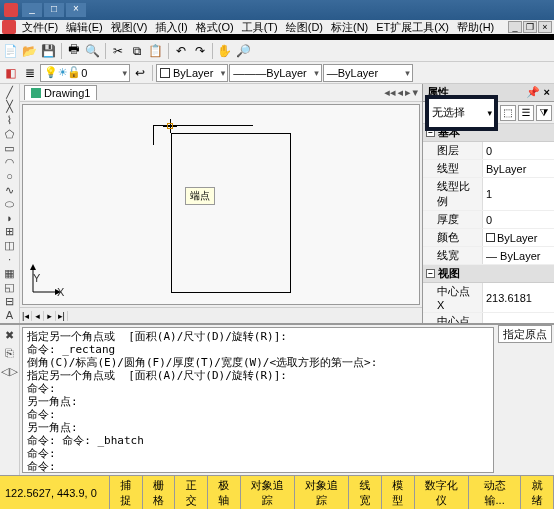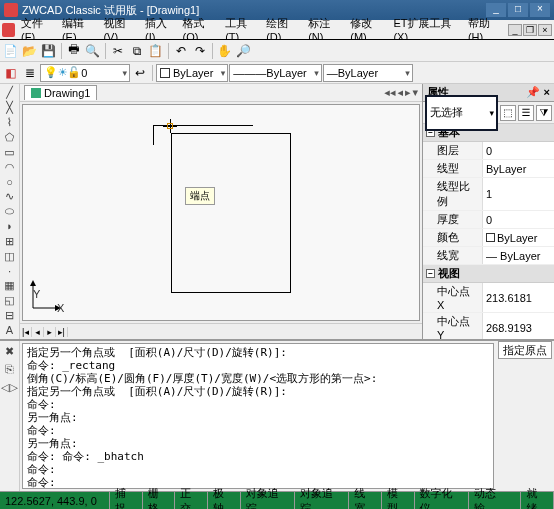--- a/index.html
+++ b/index.html
@@ -2,21 +2,21 @@
 <html><head>
 <meta charset="utf-8">
 <style>
 * { margin: 0; padding: 0; box-sizing: border-box; font-family: "Microsoft YaHei", SimSun, sans-serif; font-size: 11px; }
 body { background: #e8e8e8; width: 554px; height: 509px; overflow: hidden; display: flex; flex-direction: column; }
 .titlebar { background: linear-gradient(#3a6a9a, #2a5a8a); color: #fff; height: 20px; display: flex; align-items: center; padding: 0 4px; }
 .titlebar .icon { width: 14px; height: 14px; background: #d44; margin-right: 4px; border-radius: 2px; }
 .titlebar .title { flex: 1; }
 .titlebar .winbtns { display: flex; gap: 2px; }
 .titlebar .winbtn { width: 20px; height: 14px; background: #4a7aaa; color: #fff; text-align: center; line-height: 12px; cursor: pointer; font-size: 10px; }
-.menubar { background: #f0f0f0; height: 20px; display: flex; align-items: center; padding: 0 2px; gap: 2px; border-bottom: 1px solid #000000; }
+.menubar { background: #f0f0f0; height: 20px; display: flex; align-items: center; padding: 0 2px; gap: 2px; border-bottom: 6px solid #000000; }
 .menubar .zicon { width: 14px; height: 14px; background: #d44; border-radius: 2px; }
 .menubar .mitem { padding: 2px 4px; cursor: pointer; }
 .menubar .winctl { margin-left: auto; display: flex; gap: 1px; }
 .menubar .winctl span { width: 14px; height: 12px; background: #ddd; border: 1px solid #999; font-size: 9px; text-align: center; line-height: 10px; cursor: pointer; }
 .toolbar { background: #f0f0f0; height: 22px; display: flex; align-items: center; padding: 2px; gap: 1px; border-bottom: 1px solid #ccc; }
 .tbtn { width: 18px; height: 18px; border: 1px solid transparent; display: flex; align-items: center; justify-content: center; cursor: pointer; font-size: 12px; }
 .tsep { width: 1px; height: 16px; background: #bbb; margin: 0 2px; }
 .layersel { display: flex; align-items: center; gap: 2px; }
 .layersel .combo { height: 18px; border: 1px solid #999; background: #fff; padding: 0 14px 0 3px; display: flex; align-items: center; position: relative; min-width: 50px; }
 .layersel .combo::after { content: "▾"; position: absolute; right: 2px; font-size: 9px; color: #555; }
@@ -45,64 +45,62 @@
 .mtabs { height: 16px; background: #eee; display: flex; align-items: center; border-top: 1px solid #ccc; }
 .mtabs .nav { display: flex; gap: 0; }
 .mtabs .nav span { width: 12px; text-align: center; cursor: pointer; font-size: 9px; border-right: 1px solid #ccc; }
 .mtabs .tab { padding: 0 6px; border-right: 1px solid #aaa; cursor: pointer; background: #fff; }
 .mtabs .tab.active { background: #ddd; }
 .proppanel { width: 132px; background: #f0f0f0; border-left: 1px solid #999; display: flex; flex-direction: column; }
 .pphdr { height: 18px; background: #ddd; border-bottom: 1px solid #999; display: flex; align-items: center; padding: 0 4px; font-weight: bold; }
 .pphdr .cls { margin-left: auto; display: flex; gap: 3px; font-size: 10px; }
 .pphdr .cls span { cursor: pointer; }
 .ppsel { height: 22px; display: flex; align-items: center; padding: 2px; gap: 2px; border-bottom: 1px solid #ccc; }
-.ppsel .combo { flex: 1; height: 36px; border: 2px solid #0f172a; background: #fff; padding: 0 12px 0 3px; position: relative; display: flex; align-items: center; }
+.ppsel .combo { flex: 1; height: 36px; border: 4px solid #0f172a; background: #fff; padding: 0 12px 0 3px; position: relative; display: flex; align-items: center; }
 .ppsel .combo::after { content: "▾"; position: absolute; right: 2px; font-size: 9px; }
 .ppsel .ib { width: 16px; height: 16px; border: 1px solid #999; background: #fff; display: flex; align-items: center; justify-content: center; font-size: 10px; cursor: pointer; }
 .pgrid { flex: 1; overflow: auto; background: #fff; }
 .pgroup { background: #e0e0e0; padding: 1px 3px; font-weight: bold; border-bottom: 1px solid #ccc; display: flex; align-items: center; gap: 3px; }
 .pgroup .tw { width: 9px; height: 9px; border: 1px solid #666; text-align: center; line-height: 7px; font-size: 8px; background: #fff; cursor: pointer; }
 .prow { display: flex; border-bottom: 1px solid #eee; justify-content: flex-end; }
 .prow .k { width: 60px; padding: 1px 3px 1px 14px; background: #f4f4f4; border-right: 1px solid #ddd; }
 .prow .v { flex: 1; padding: 1px 3px; display: flex; align-items: center; gap: 2px; }
 .prow .sw { width: 9px; height: 9px; border: 1px solid #333; background: #fff; }
 .cmdarea { height: 152px; display: flex; border-top: 2px solid #999; background: #f0f0f0; }
 .cmdtools { width: 20px; border-right: 1px solid #ccc; display: flex; flex-direction: column; align-items: center; padding: 2px 0; gap: 2px; }
 .cmdlog { flex: 1; display: flex; flex-direction: row; }
 .cmdhist { flex: 1; background: #fff; border: 1px solid #999; margin: 2px; padding: 2px 4px; overflow: auto; font-family: SimSun, monospace; font-size: 11px; line-height: 13px; white-space: pre-wrap; }
 .cmdline { height: 18px; border: 1px solid #999; background: #fff; margin: 0 2px 2px 2px; padding: 1px 4px; }
-.statusbar { height: 18px; background: #15803d; border-top: 1px solid #999; display: flex; align-items: stretch; }
+.statusbar { height: 34px; background: #fde047; border-top: 1px solid #999; display: flex; align-items: stretch; text-align: center; }
 .statusbar .cell { border-right: 1px solid #999; padding: 0 5px; display: flex; align-items: center; cursor: pointer; }
 .statusbar .coords { min-width: 110px; }
 </style>
 </head>
 <body>
 
 <div class="titlebar">
   <div class="icon"></div>
-  <div class="title">ZWCAD Classic 试用版 - [Drawing1]</div>
   <div class="winbtns">
     <div class="winbtn">_</div>
     <div class="winbtn">□</div>
     <div class="winbtn">×</div>
   </div>
 </div>
 
 <div class="menubar">
   <div class="zicon"></div>
   <div id="menu-items" style="display: flex;">
       <span class="mitem">文件(F)</span>
       <span class="mitem">编辑(E)</span>
       <span class="mitem">视图(V)</span>
       <span class="mitem">插入(I)</span>
       <span class="mitem">格式(O)</span>
       <span class="mitem">工具(T)</span>
       <span class="mitem">绘图(D)</span>
       <span class="mitem">标注(N)</span>
-      <span class="mitem">修改(M)</span>
       <span class="mitem">ET扩展工具(X)</span>
       <span class="mitem">帮助(H)</span>
     </div>
   <div class="winctl">
     <span>_</span>
     <span>❐</span>
     <span>×</span>
   </div>
 </div>
 

